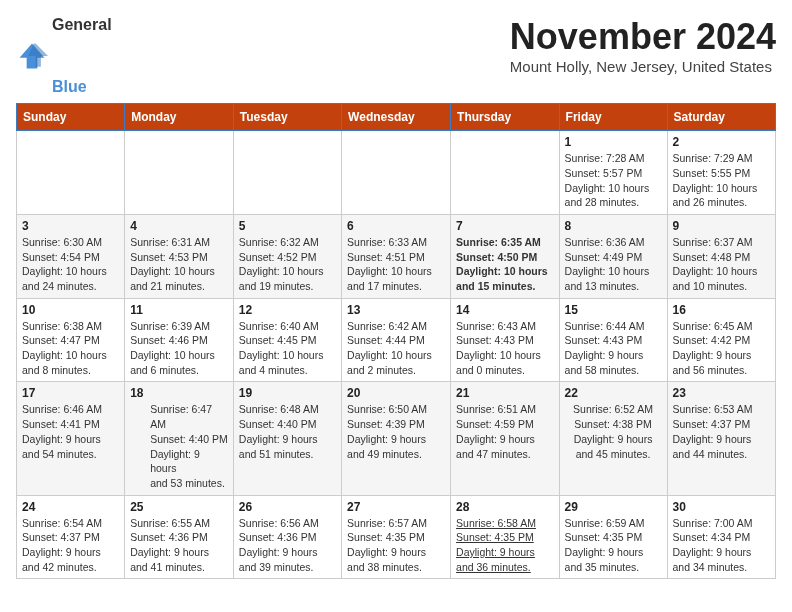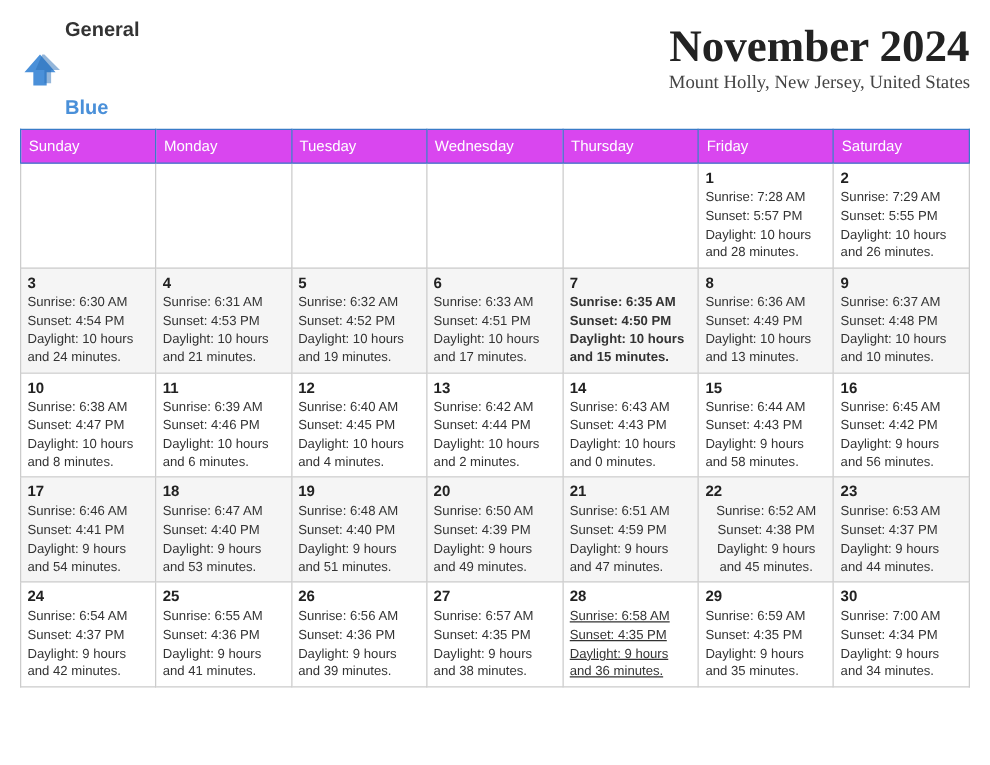--- a/index.html
+++ b/index.html
@@ -35,44 +35,43 @@
     .logo-blue {
       font-size: 16px;
       font-weight: bold;
       color: #4a90d9;
     }
     .logo-icon {
       width: 32px;
       height: 32px;
     }
     .title-section {
-      text-align: center;
-      font-family: Liberation Serif, serif;
+      text-align: left;
     }
     .month-title {
       font-size: 36px;
       font-weight: bold;
       color: #222;
     }
     .location {
       font-size: 15px;
       color: #444;
     }
     .calendar {
       width: 100%;
       border-collapse: collapse;
       font-size: 11px;
     }
     .calendar th {
-      background-color: #d946ef;
+      background-color: #c2410c;
       color: #fff;
       text-align: left;
       padding: 6px 6px;
       font-size: 12px;
-      font-weight: normal;
+      font-weight: bold;
       border: 1px solid #3a7bc8;
     }
     .calendar td {
       border: 1px solid #ccc;
       vertical-align: top;
       padding: 4px 5px;
       width: 110px;
       min-height: 80px;
       background: #fff;
     }
@@ -254,21 +253,21 @@
       <tr>
         <td class="alt-row">
           <div class="day-num">17</div>
           <div class="day-info" style="white-space: pre-line;">Sunrise: 6:46 AM
 Sunset: 4:41 PM
 Daylight: 9 hours
 and 54 minutes.</div>
         </td>
         <td class="alt-row">
           <div class="day-num">18</div>
-          <div class="day-info" style="white-space: pre-line;">Sunrise: 6:47 AM
+          <div class="day-info" style="white-space: pre-line; margin-left: 20px;">Sunrise: 6:47 AM
 Sunset: 4:40 PM
 Daylight: 9 hours
 and 53 minutes.</div>
         </td>
         <td class="alt-row">
           <div class="day-num">19</div>
           <div class="day-info" style="white-space: pre-line;">Sunrise: 6:48 AM
 Sunset: 4:40 PM
 Daylight: 9 hours
 and 51 minutes.</div>

